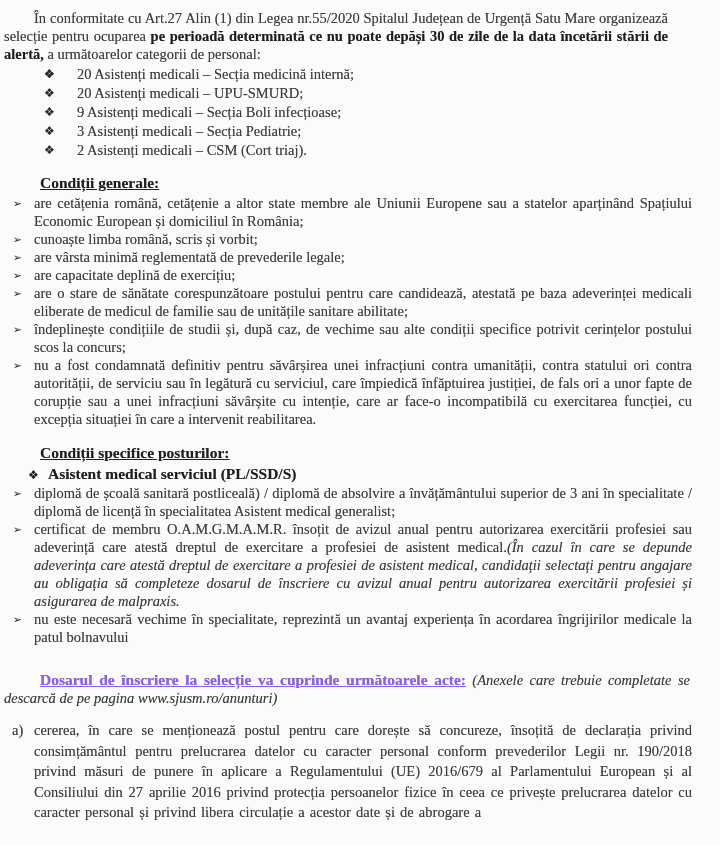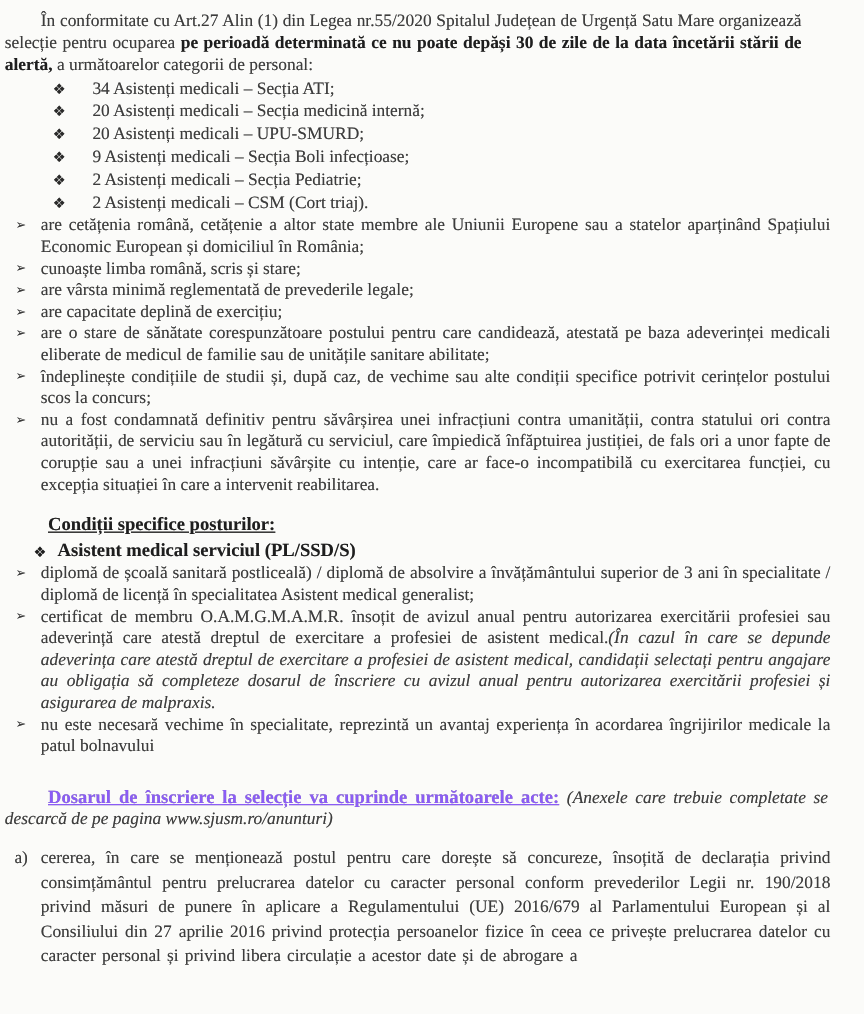--- a/index.html
+++ b/index.html
@@ -102,53 +102,53 @@
 
 <div class="page">
 
   <p class="intro justify">
     <span>În conformitate cu Art.27 Alin (1) din Legea nr.55/2020 Spitalul Județean de Urgență Satu Mare organizează selecție pentru ocuparea </span><span class="bold">pe perioadă determinată ce nu poate depăși 30 de zile de la data încetării stării de alertă,</span><span> a următoarelor categorii de personal:</span>
   </p>
 
   <div class="dlist">
     <div class="li">
       <span class="mk">❖</span>
-      <span>34 Asistenți medicali – Secția ATI;</span>
     </div>
     <div class="li">
       <span class="mk">❖</span>
       <span>20 Asistenți medicali – Secția medicină internă;</span>
     </div>
     <div class="li">
       <span class="mk">❖</span>
       <span>20 Asistenți medicali – UPU-SMURD;</span>
     </div>
     <div class="li">
       <span class="mk">❖</span>
       <span>9 Asistenți medicali – Secția Boli infecțioase;</span>
     </div>
     <div class="li">
       <span class="mk">❖</span>
-      <span>2 Asistenți medicali – Secția Pediatrie;</span>
+      <span>3 Asistenți medicali – Secția Pediatrie;</span>
     </div>
     <div class="li">
       <span class="mk">❖</span>
       <span>2 Asistenți medicali – CSM (Cort triaj).</span>
     </div>
   </div>
 
+  <h2 class="sec-heading gap-general">Condiții generale:</h2>
 
   <div class="alist">
     <div class="li">
       <span class="mk">➢</span>
       <span>are cetățenia română, cetățenie a altor state membre ale Uniunii Europene sau a statelor aparținând Spațiului Economic European și domiciliul în România;</span>
     </div>
     <div class="li">
       <span class="mk">➢</span>
-      <span>cunoaște limba română, scris și stare;</span>
+      <span>cunoaște limba română, scris și vorbit;</span>
     </div>
     <div class="li">
       <span class="mk">➢</span>
       <span>are vârsta minimă reglementată de prevederile legale;</span>
     </div>
     <div class="li">
       <span class="mk">➢</span>
       <span>are capacitate deplină de exercițiu;</span>
     </div>
     <div class="li">

